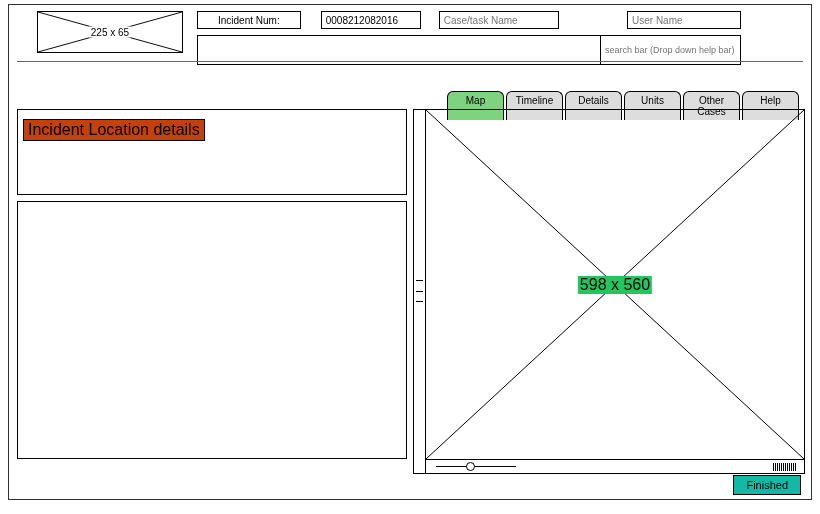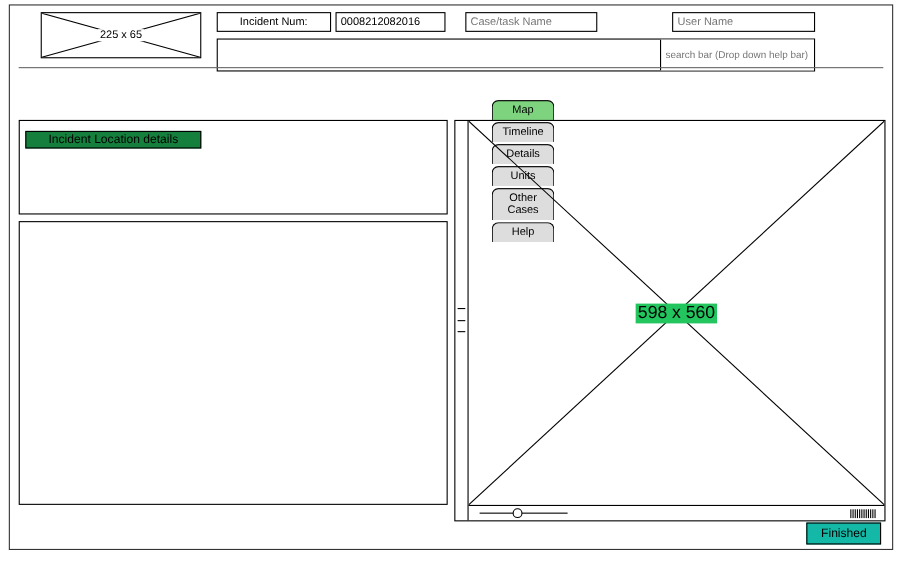--- a/index.html
+++ b/index.html
@@ -74,21 +74,20 @@
     left: 8px; right: 8px; top: 56px;
     border-top: 1px solid #666;
   }
   
   .tabs {
     position:absolute;
     top: 86px;
     left: 438px;
     display:flex;
     gap:2px;
-    flex-direction:column;
   }
   .tab {
     border:1px solid #000;
     border-bottom: none;
     border-top-left-radius: 6px;
     border-top-right-radius: 6px;
     background:#ddd;
     padding: 3px 0;
     font-size:10px;
     text-align:center;
@@ -100,23 +99,23 @@
   .left-top {
     position:absolute;
     left: 8px; top: 104px;
     width: 390px; height: 86px;
     border:1px solid #000;
   }
   .loc-label {
     position:absolute;
     left: 14px; top: 114px;
     border:1px solid #000;
-    padding:1px 20px;
-    font-size:11px;
-    background:#15803d;
+    padding:1px 4px;
+    font-size:16px;
+    background:#c2410c;
   }
   .left-bottom {
     position:absolute;
     left:8px; top:196px;
     width:390px; height:258px;
     border:1px solid #000;
   }
   
   .map-panel {
     position:absolute;
@@ -191,25 +190,25 @@
   <div class="logo">
     <svg viewBox="0 0 150 42" preserveAspectRatio="none">
       <line x1="0" y1="0" x2="150" y2="42" stroke="#000" stroke-width="1"></line>
       <line x1="150" y1="0" x2="0" y2="42" stroke="#000" stroke-width="1"></line>
     </svg>
     <div class="dim-center">225 x 65</div>
   </div>
 
   <div class="header-row">
     <div class="lbl">Incident Num:</div>
-    <input class="inp" style="width: 100px;" value="0008212082016">
+    <input class="inp" style="width: 100px; margin-left: 16px;" value="0008212082016">
     <div style="width:10px"></div>
     <input class="inp" style="width: 120px;" placeholder="Case/task Name">
     <div class="spacer"></div>
-    <input class="inp" style="width: 130px;" placeholder="User Name">
+    <input class="inp" style="width: 114px;" placeholder="User Name">
   </div>
 
 
   <div class="search-row">
     <input class="search-inp" placeholder="search bar (Drop down help bar)" style="">
   </div>
 
   <div class="divider"></div>
 
   <div class="tabs">

